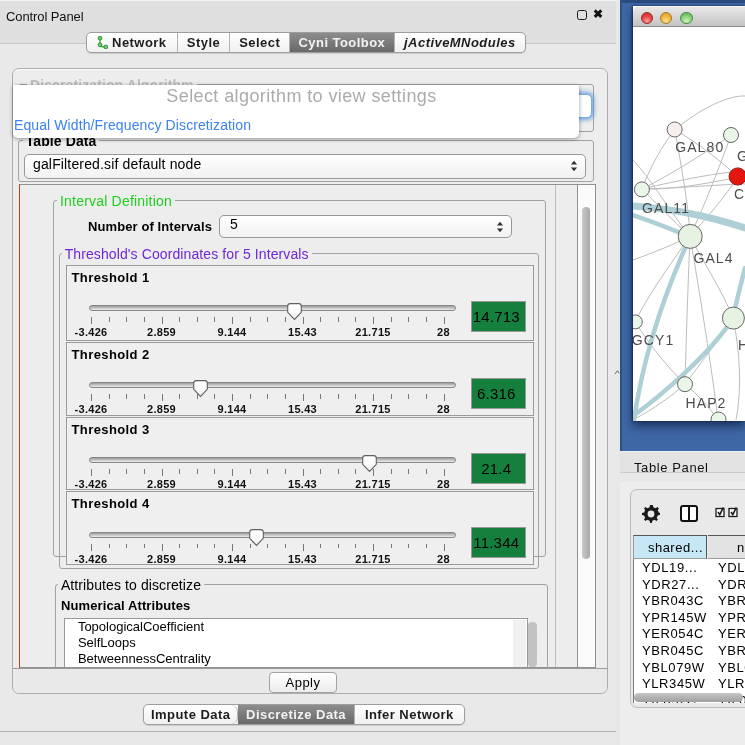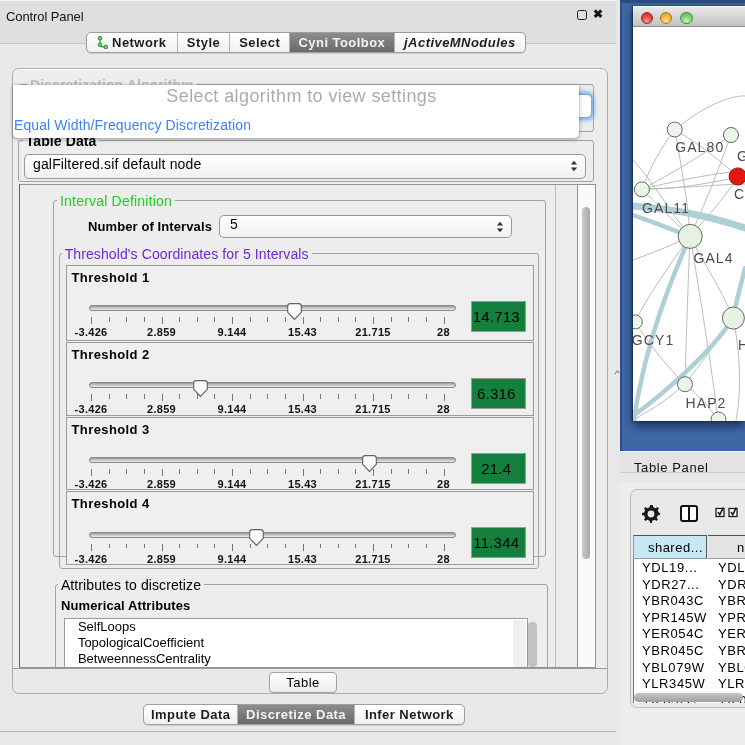--- a/index.html
+++ b/index.html
@@ -29,21 +29,21 @@
 .seg .sel { background:linear-gradient(180deg,#8d8d8d,#696969); color:#f3f3f3; }
 
 #toptabs { left:86px; top:32px; width:440px; }
 #toptabs .s1 { width:91px; }
 #toptabs .s2 { width:53px; }
 #toptabs .s3 { width:60px; }
 #toptabs .s4 { width:105px; }
 #toptabs .s5 { width:131px;font-style:italic; }
 
 #bottabs { left:143px; top:704px; width:322px; }
-#bottabs .s1 { width:95px; }
+#bottabs .s1 { width:95px;border-radius:7px; }
 #bottabs .s2 { width:117px; }
 #bottabs .s3 { width:110px; }
 
 
 #mainpanel { left:12px; top:68px; width:596px; height:626px;
   background:#ededed; border:1px solid #acacac; border-radius:7px;
   box-shadow:inset 0 1px 0 rgba(255,255,255,0.8); }
 
 
 .grp { position:absolute; border:1px solid #a2a2a2; border-radius:3px; }
@@ -306,34 +306,34 @@
         </defs>
         <path d="M1.7 4.2 Q1.7 1.6 4.3 1.6 L12.7 1.6 Q15.3 1.6 15.3 4.2 L15.3 10.3 L8.5 17.4 L1.7 10.3 Z" fill="url(#tg3)" stroke="#5f5f5f" stroke-width="1.1"></path>
       </svg>
       <div class="vbox">11.344</div>
     </div>
 
   <div class="grp" id="grpAttr"></div>
   <div class="grplab" id="labAttr">Attributes to discretize</div>
   <div id="labNumAttr">Numerical Attributes</div>
   <div id="attrlist">
+    <div>TopologicalCoefficient</div>
     <div>SelfLoops</div>
-    <div>TopologicalCoefficient</div>
     <div>BetweennessCentrality</div>
     <div id="attrscroll">
         <div id="attrthumb"></div>
       </div>
   </div>
 </div>
 <div class="abs" id="vscroll">
     <div class="abs" id="vthumb"></div>
   </div>
 
 <div class="abs" id="applystrip">
-    <div class="abs" id="applybtn">Table</div>
+    <div class="abs" id="applybtn">Apply</div>
   </div>
 
 <div class="abs seg" id="bottabs">
   <div class="s s1">Impute Data</div>
   <div class="s s2 sel">Discretize Data</div>
   <div class="s s3">Infer Network</div>
 </div>
 
 <div class="abs" id="popup">
   <div class="r1">Select algorithm to view settings</div>

